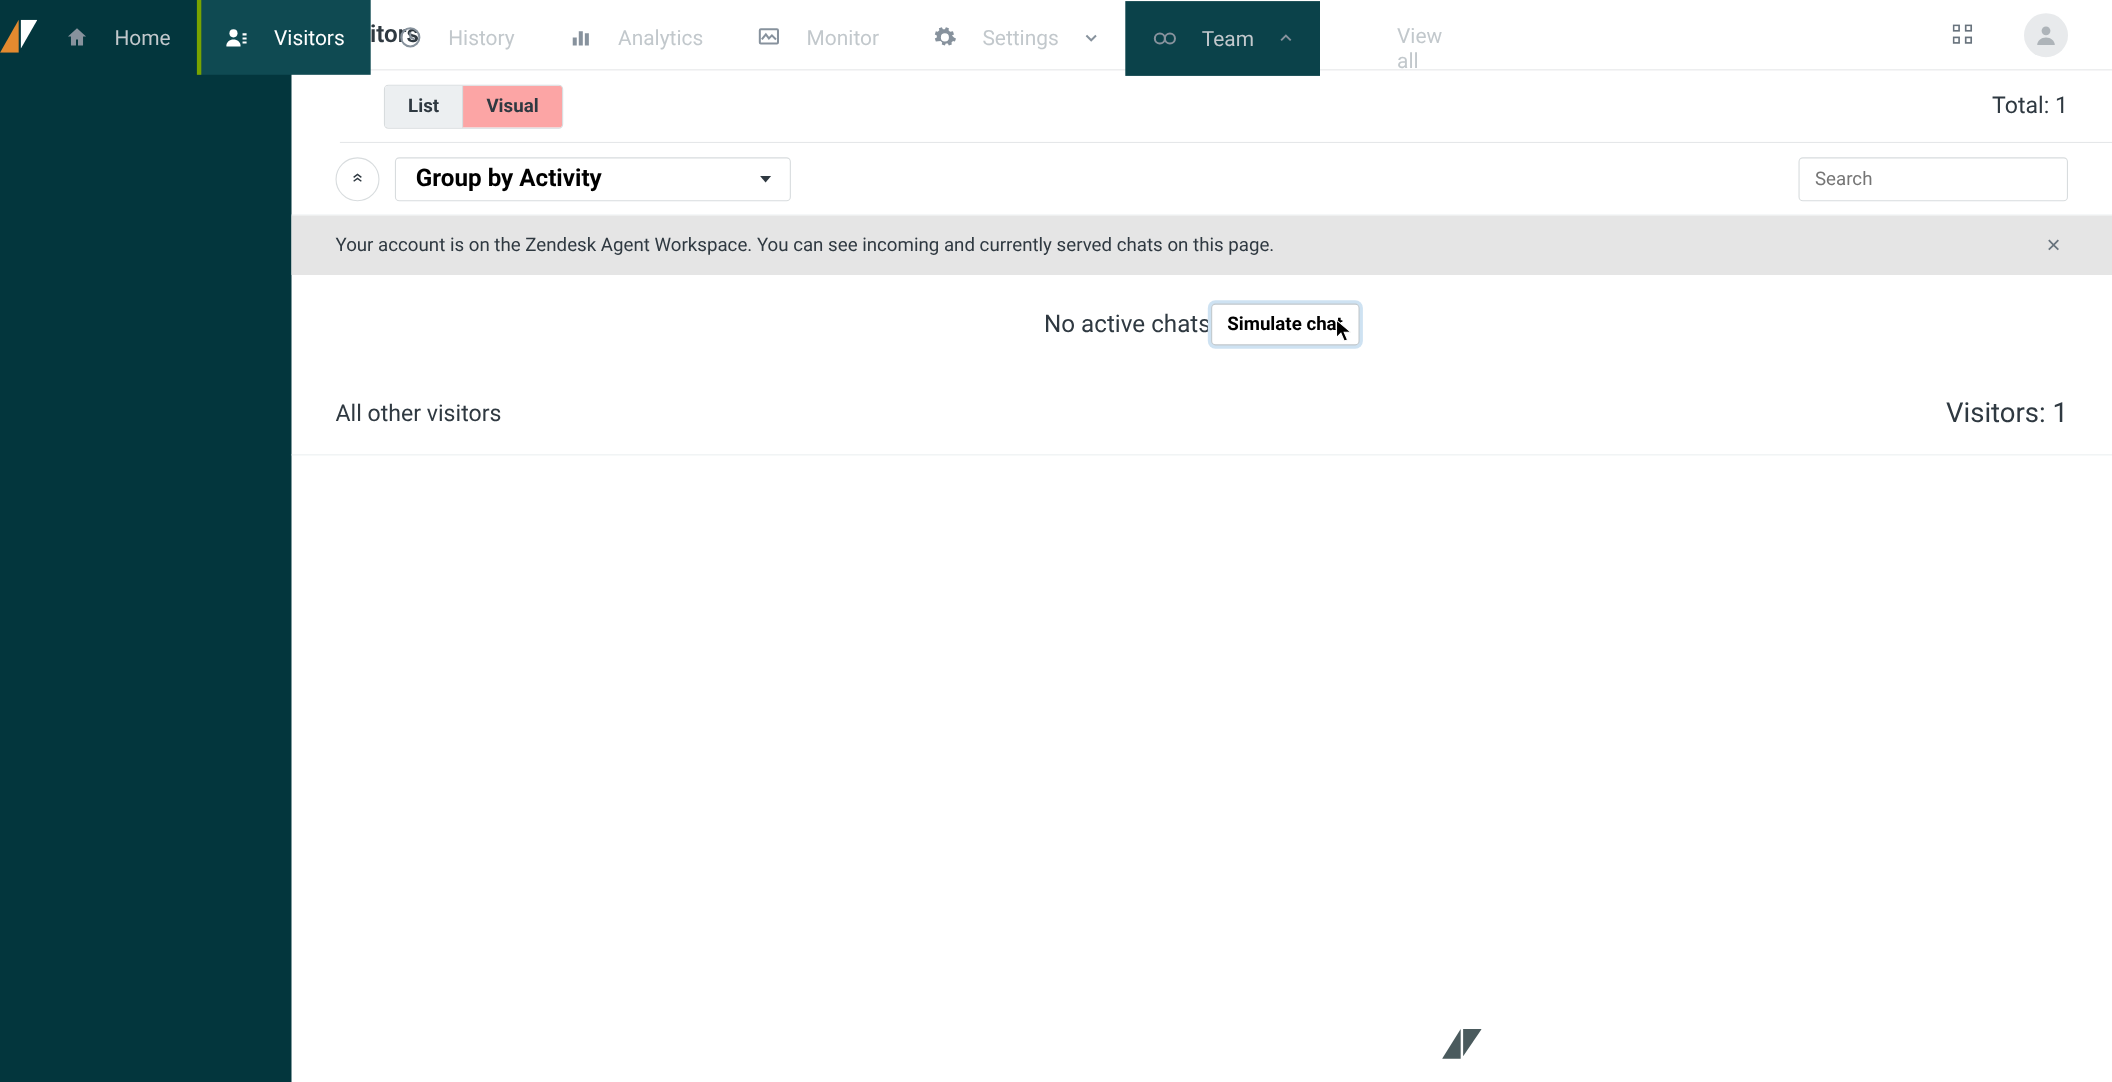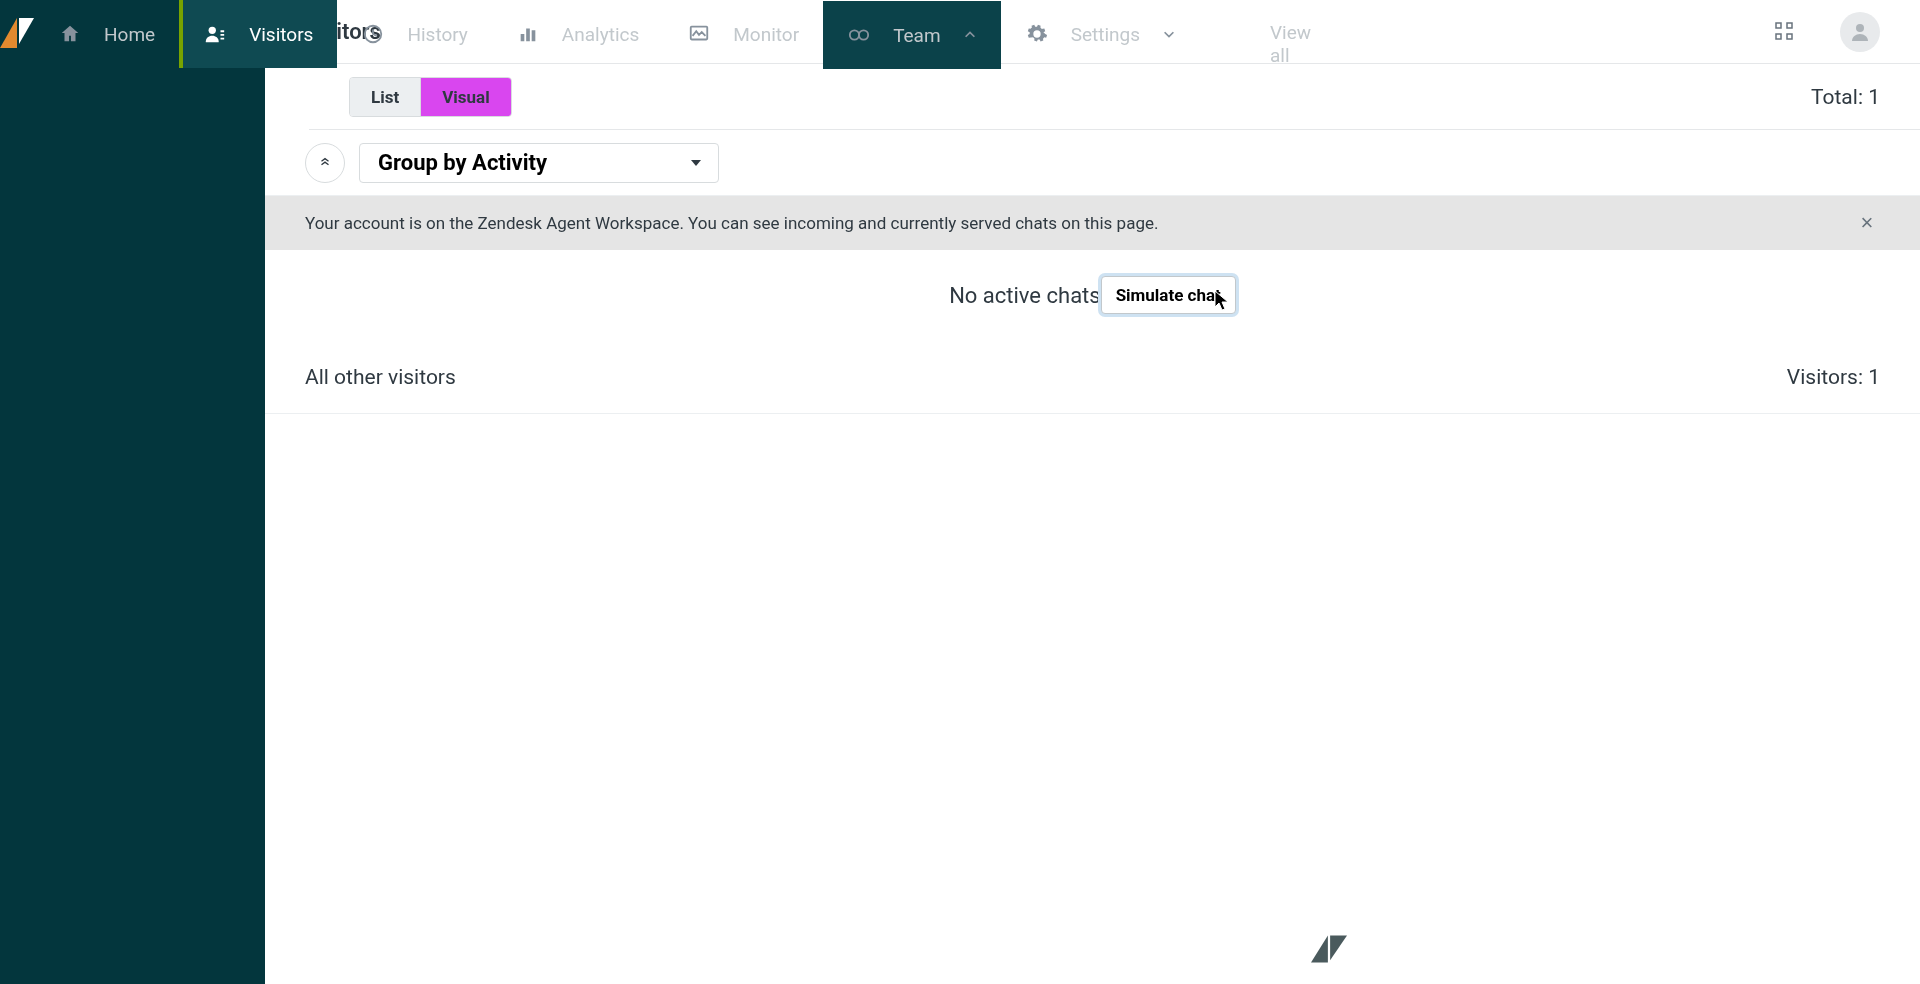--- a/index.html
+++ b/index.html
@@ -23,21 +23,21 @@
     
     .main { flex:1; display:flex; flex-direction:column; }
     .topbar { height:64px; border-bottom:1px solid #e5e7e9; display:flex; align-items:center; padding:0 40px 0 40px; }
     .page-title { font-size:22px; font-weight:600; color:#2f3941; }
     .topbar-right { margin-left:auto; display:flex; align-items:center; gap:44px; }
     .apps-btn { width:22px; height:22px; display:flex; align-items:center; justify-content:center; cursor:pointer; }
     .avatar { width:40px; height:40px; border-radius:50%; background:#e8eaec; display:flex; align-items:center; justify-content:center; cursor:pointer; }
 
     .toolbar { height:66px; border-bottom:1px solid #e5e7e9; display:flex; align-items:center; padding:0 40px;margin-left:44px; }
     .seg { display:flex; border:1px solid #d8dcde; border-radius:4px; overflow:hidden; height:40px; }
-    .seg button { border:none; background:#d946ef; padding:0 21px; font-size:17px; font-weight:700; cursor:pointer; font-family:inherit; color:#2f3941; }
+    .seg button { border:none; background:#fca5a5; padding:0 21px; font-size:17px; font-weight:700; cursor:pointer; font-family:inherit; color:#2f3941; }
     .seg button.active { background:#eceff1; }
     .seg button + button { border-left:1px solid #d8dcde; }
     .total { margin-left:auto; font-size:21px; }
 
     .filterbar { height:66px; border-bottom:1px solid #eceff1; display:flex; align-items:center; padding:0 40px; gap:14px; }
     .collapse-btn { width:40px; height:40px; border:1px solid #d8dcde; border-radius:50%; background:#fff; display:flex; align-items:center; justify-content:center; cursor:pointer; }
     .group-select { height:40px; border:1px solid #d8dcde; border-radius:4px; padding:0 46px 0 18px; font-size:22px; font-weight:700; font-family:inherit; background:#fff; cursor:pointer; appearance:none; position:relative; }
     .select-wrap { position:relative; width:360px; }
     .select-wrap::after { content:""; position:absolute; right:18px; top:50%; transform:translateY(-50%); border-left:5px solid transparent; border-right:5px solid transparent; border-top:6px solid #2f3941; pointer-events:none; }
     .group-select { width:100%; }
@@ -46,21 +46,21 @@
     .banner { background:#e5e5e5; padding:14px 40px; display:flex; align-items:center; }
     .banner-text { font-size:17px; color:#2f3941; }
     .banner-close { margin-left:auto; background:none; border:none; font-size:22px; color:#68737d; cursor:pointer; width:26px; height:26px; line-height:22px; }
 
     .empty-row { display:flex; align-items:center; justify-content:center; height:90px; }
     .empty-text { font-size:22px; color:#2f3941; }
     .sim-btn { background:#fff; border:1px solid #c2c8cc; border-radius:4px; padding:8px 14px; font-size:17px; font-weight:700; font-family:inherit; cursor:pointer; box-shadow:0 0 0 3px #cee2f2; }
 
     .section-row { height:74px; border-bottom:1px solid #eceff1; display:flex; align-items:center; padding:0 40px; }
     .section-title { font-size:21px; }
-    .section-right { margin-left:auto; font-size:21px; }
+    .section-right { margin-left:auto; font-size:25px; }
 
     .cursor { position:absolute; left:1214px; top:290px; width:16px; height:22px; pointer-events:none; }
   </style>
 </head>
 <body>
 
 <div class="app">
 
   <aside class="sidebar">
     <div class="logo-slot">
@@ -112,45 +112,45 @@
     <div class="nav-item">
       <span class="icon">
         <svg viewBox="0 0 24 24" width="22" height="22">
             <rect x="3" y="4" width="18" height="14" rx="1" fill="none" stroke="#87929d" stroke-width="2"></rect>
             <path d="M5 14l4-5 3 4 3-3 4 4" fill="none" stroke="#87929d" stroke-width="2"></path>
           </svg>
       </span>
       <span>Monitor</span>
     </div>
 
+    <div class="nav-item">
+      <span class="icon">
+        <svg viewBox="0 0 24 24" width="22" height="22">
+            <path d="M12 8a4 4 0 100 8 4 4 0 000-8zm9 4l2 1-1 3-2-.4c-.4.6-.9 1.1-1.5 1.5l.4 2-3 1-1-2h-2l-1 2-3-1 .4-2c-.6-.4-1.1-.9-1.5-1.5L3 16l-1-3 2-1v-2L2 9l1-3 2 .4c.4-.6.9-1.1 1.5-1.5L6 3l3-1 1 2h2l1-2 3 1-.4 2c.6.4 1.1.9 1.5 1.5L20 6l1 3-2 1z"></path>
+          </svg>
+      </span>
+      <span>Settings</span>
+      <span class="chev">
+        <svg viewBox="0 0 16 16" width="14" height="14">
+            <path d="M3 6l5 5 5-5" fill="none" stroke="#87929d" stroke-width="2"></path>
+          </svg>
+      </span>
+    </div>
+
     <div class="nav-item gap-above" style="background:#0b424a;">
       <span class="icon">
         <svg viewBox="0 0 24 24" width="22" height="22">
             <circle cx="7" cy="12" r="5" fill="none" stroke="#87929d" stroke-width="2"></circle>
             <circle cx="17" cy="12" r="5" fill="none" stroke="#87929d" stroke-width="2"></circle>
           </svg>
       </span>
       <span>Team</span>
       <span class="chev">
         <svg viewBox="0 0 16 16" width="14" height="14">
             <path d="M3 10l5-5 5 5" fill="none" stroke="#87929d" stroke-width="2"></path>
-          </svg>
-      </span>
-    </div>
-
-    <div class="nav-item">
-      <span class="icon">
-        <svg viewBox="0 0 24 24" width="22" height="22">
-            <path d="M12 8a4 4 0 100 8 4 4 0 000-8zm9 4l2 1-1 3-2-.4c-.4.6-.9 1.1-1.5 1.5l.4 2-3 1-1-2h-2l-1 2-3-1 .4-2c-.6-.4-1.1-.9-1.5-1.5L3 16l-1-3 2-1v-2L2 9l1-3 2 .4c.4-.6.9-1.1 1.5-1.5L6 3l3-1 1 2h2l1-2 3 1-.4 2c.6.4 1.1.9 1.5 1.5L20 6l1 3-2 1z"></path>
-          </svg>
-      </span>
-      <span>Settings</span>
-      <span class="chev">
-        <svg viewBox="0 0 16 16" width="14" height="14">
-            <path d="M3 6l5 5 5-5" fill="none" stroke="#87929d" stroke-width="2"></path>
           </svg>
       </span>
     </div>
 
     <div class="sub-item">
       <span>View all</span>
     </div>
 
     <div class="sidebar-bottom">
       <svg width="36" height="28" viewBox="0 0 32 24">
@@ -197,20 +197,21 @@
       <button class="collapse-btn">
         <svg viewBox="0 0 16 16" width="14" height="14">
           <path d="M4 10l4-3 4 3M4 6l4-3 4 3" fill="none" stroke="#2f3941" stroke-width="1.5"></path>
         </svg>
       </button>
       <div class="select-wrap">
         <select class="group-select">
           <option>Group by Activity</option>
         </select>
       </div>
+      <input class="search" placeholder="Search" style="">
     </div>
 
     <div class="banner">
       <span class="banner-text">Your account is on the Zendesk Agent Workspace. You can see incoming and currently served chats on this page.</span>
       <button class="banner-close">
         <span>×</span>
       </button>
     </div>
 
     <div class="empty-row">

